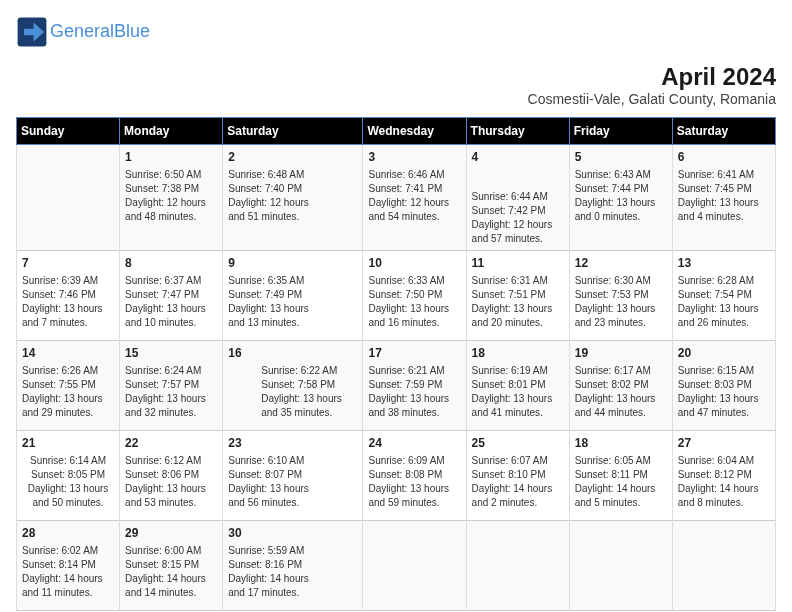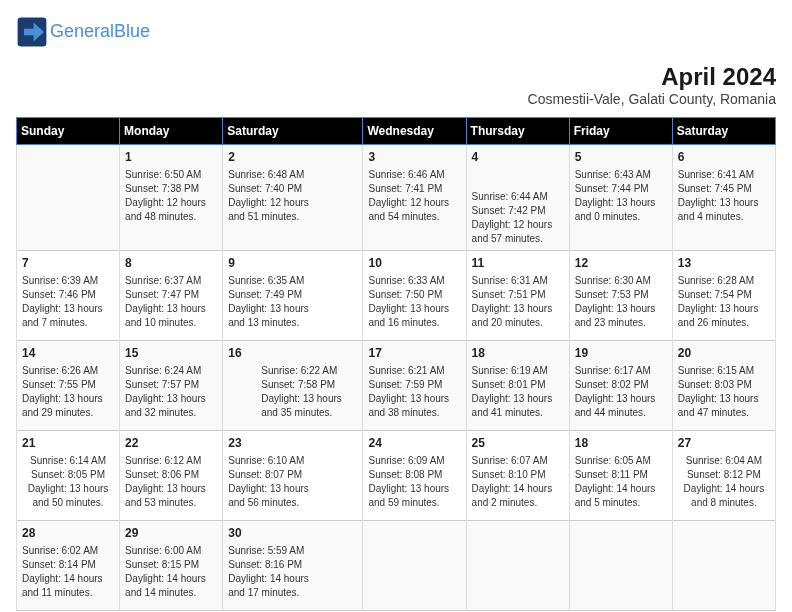--- a/index.html
+++ b/index.html
@@ -306,21 +306,21 @@
         </td>
         <td>
           <span class="day-num">18</span>
           <div class="day-info" style="white-space: pre-line;">Sunrise: 6:05 AM
 Sunset: 8:11 PM
 Daylight: 14 hours
 and 5 minutes.</div>
         </td>
         <td>
           <span class="day-num">27</span>
-          <div class="day-info" style="white-space: pre-line; text-align: center;">Sunrise: 6:04 AM
+          <div class="day-info" style="white-space: pre-line;">Sunrise: 6:04 AM
 Sunset: 8:12 PM
 Daylight: 14 hours
 and 8 minutes.</div>
         </td>
       </tr>
       <tr>
         <td>
           <span class="day-num">28</span>
           <div class="day-info" style="white-space: pre-line;">Sunrise: 6:02 AM
 Sunset: 8:14 PM

